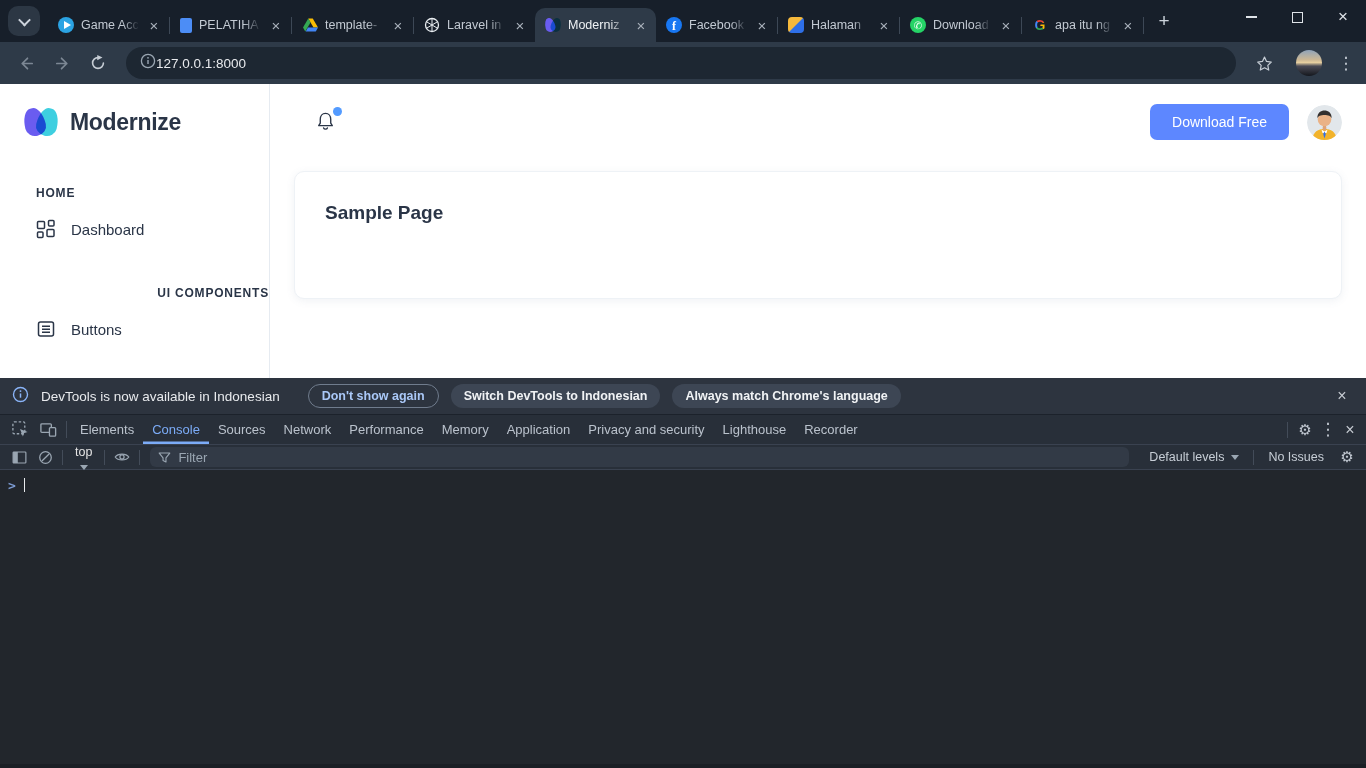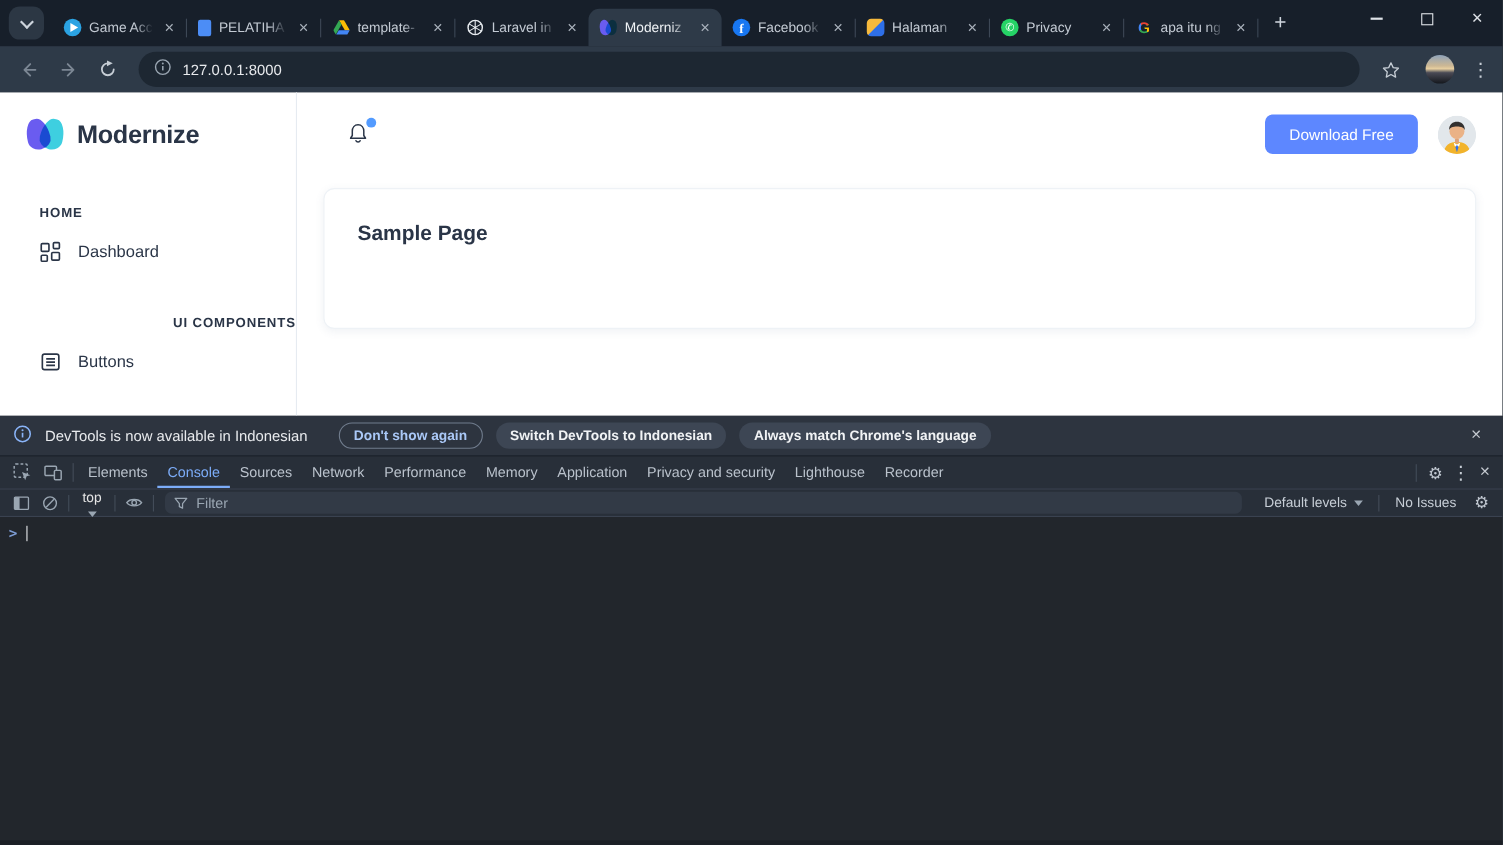--- a/index.html
+++ b/index.html
@@ -49,21 +49,21 @@
     -webkit-background-clip:text; background-clip:text; color:transparent; }
   .fav-google::before { content:"G"; }
   .mmark { position:relative; }
   .mmark .p1,.mmark .p2 { position:absolute; top:6%; width:62%; height:88%; }
   .mmark .p1 { left:0; background:#6a5cf0; border-radius:46% 46% 50% 50% / 68% 68% 34% 34%; transform:rotate(-14deg); }
   .mmark .p2 { right:0; background:#3ecfe0; border-radius:46% 46% 50% 50% / 68% 68% 34% 34%; transform:rotate(14deg); mix-blend-mode:multiply; }
 
   
   .toolbar { height:42px; background:#2e3a48; display:flex; align-items:center; padding:0 10px; gap:4px; flex:none; }
   .navbtn { width:32px; height:32px; display:grid; place-items:center; border-radius:50%; cursor:pointer; }
-  .urlbox { flex:1; height:32px; margin:0 8px; background:#1d2732; border-radius:16px; display:flex; align-items:center; padding:16px 14px; gap:10px; }
+  .urlbox { flex:1; height:32px; margin:0 8px; background:#1d2732; border-radius:16px; display:flex; align-items:center; padding:16px 14px; }
   .urltext { color:#e8eaed; font-size:13.5px; }
   .star { color:#c6cdd5; }
   .profile-av { width:26px; height:26px; border-radius:50%; margin:0 10px 0 12px; cursor:pointer;
     background:linear-gradient(180deg,#8fa3ba 0%,#cdb894 38%,#e7cfa0 48%,#4a4a55 62%,#14171d 100%); }
   .dots3 { color:#c6cdd5; font-size:17px; width:20px; text-align:center; cursor:pointer; }
   .dots3::before { content:"\22ee"; }
 
   
   .page { flex:1; background:#ffffff; display:flex; min-height:0; }
   .sidebar { width:270px; flex:none; border-right:1px solid #e6ebf1; display:flex; flex-direction:column; }
@@ -191,21 +191,21 @@
     </div>
     <span class="tdiv"></span>
     <div class="tab">
       <span class="fav fav-halaman"></span>
       <span class="ttl">Halaman</span>
       <span class="tclose"></span>
     </div>
     <span class="tdiv"></span>
     <div class="tab">
       <span class="fav fav-whatsapp"></span>
-      <span class="ttl">Privacy</span>
+      <span class="ttl">Download</span>
       <span class="tclose"></span>
     </div>
     <span class="tdiv"></span>
     <div class="tab">
       <span class="fav fav-google"></span>
       <span class="ttl">apa itu ng</span>
       <span class="tclose"></span>
     </div>
     <span class="tdiv"></span>
 

